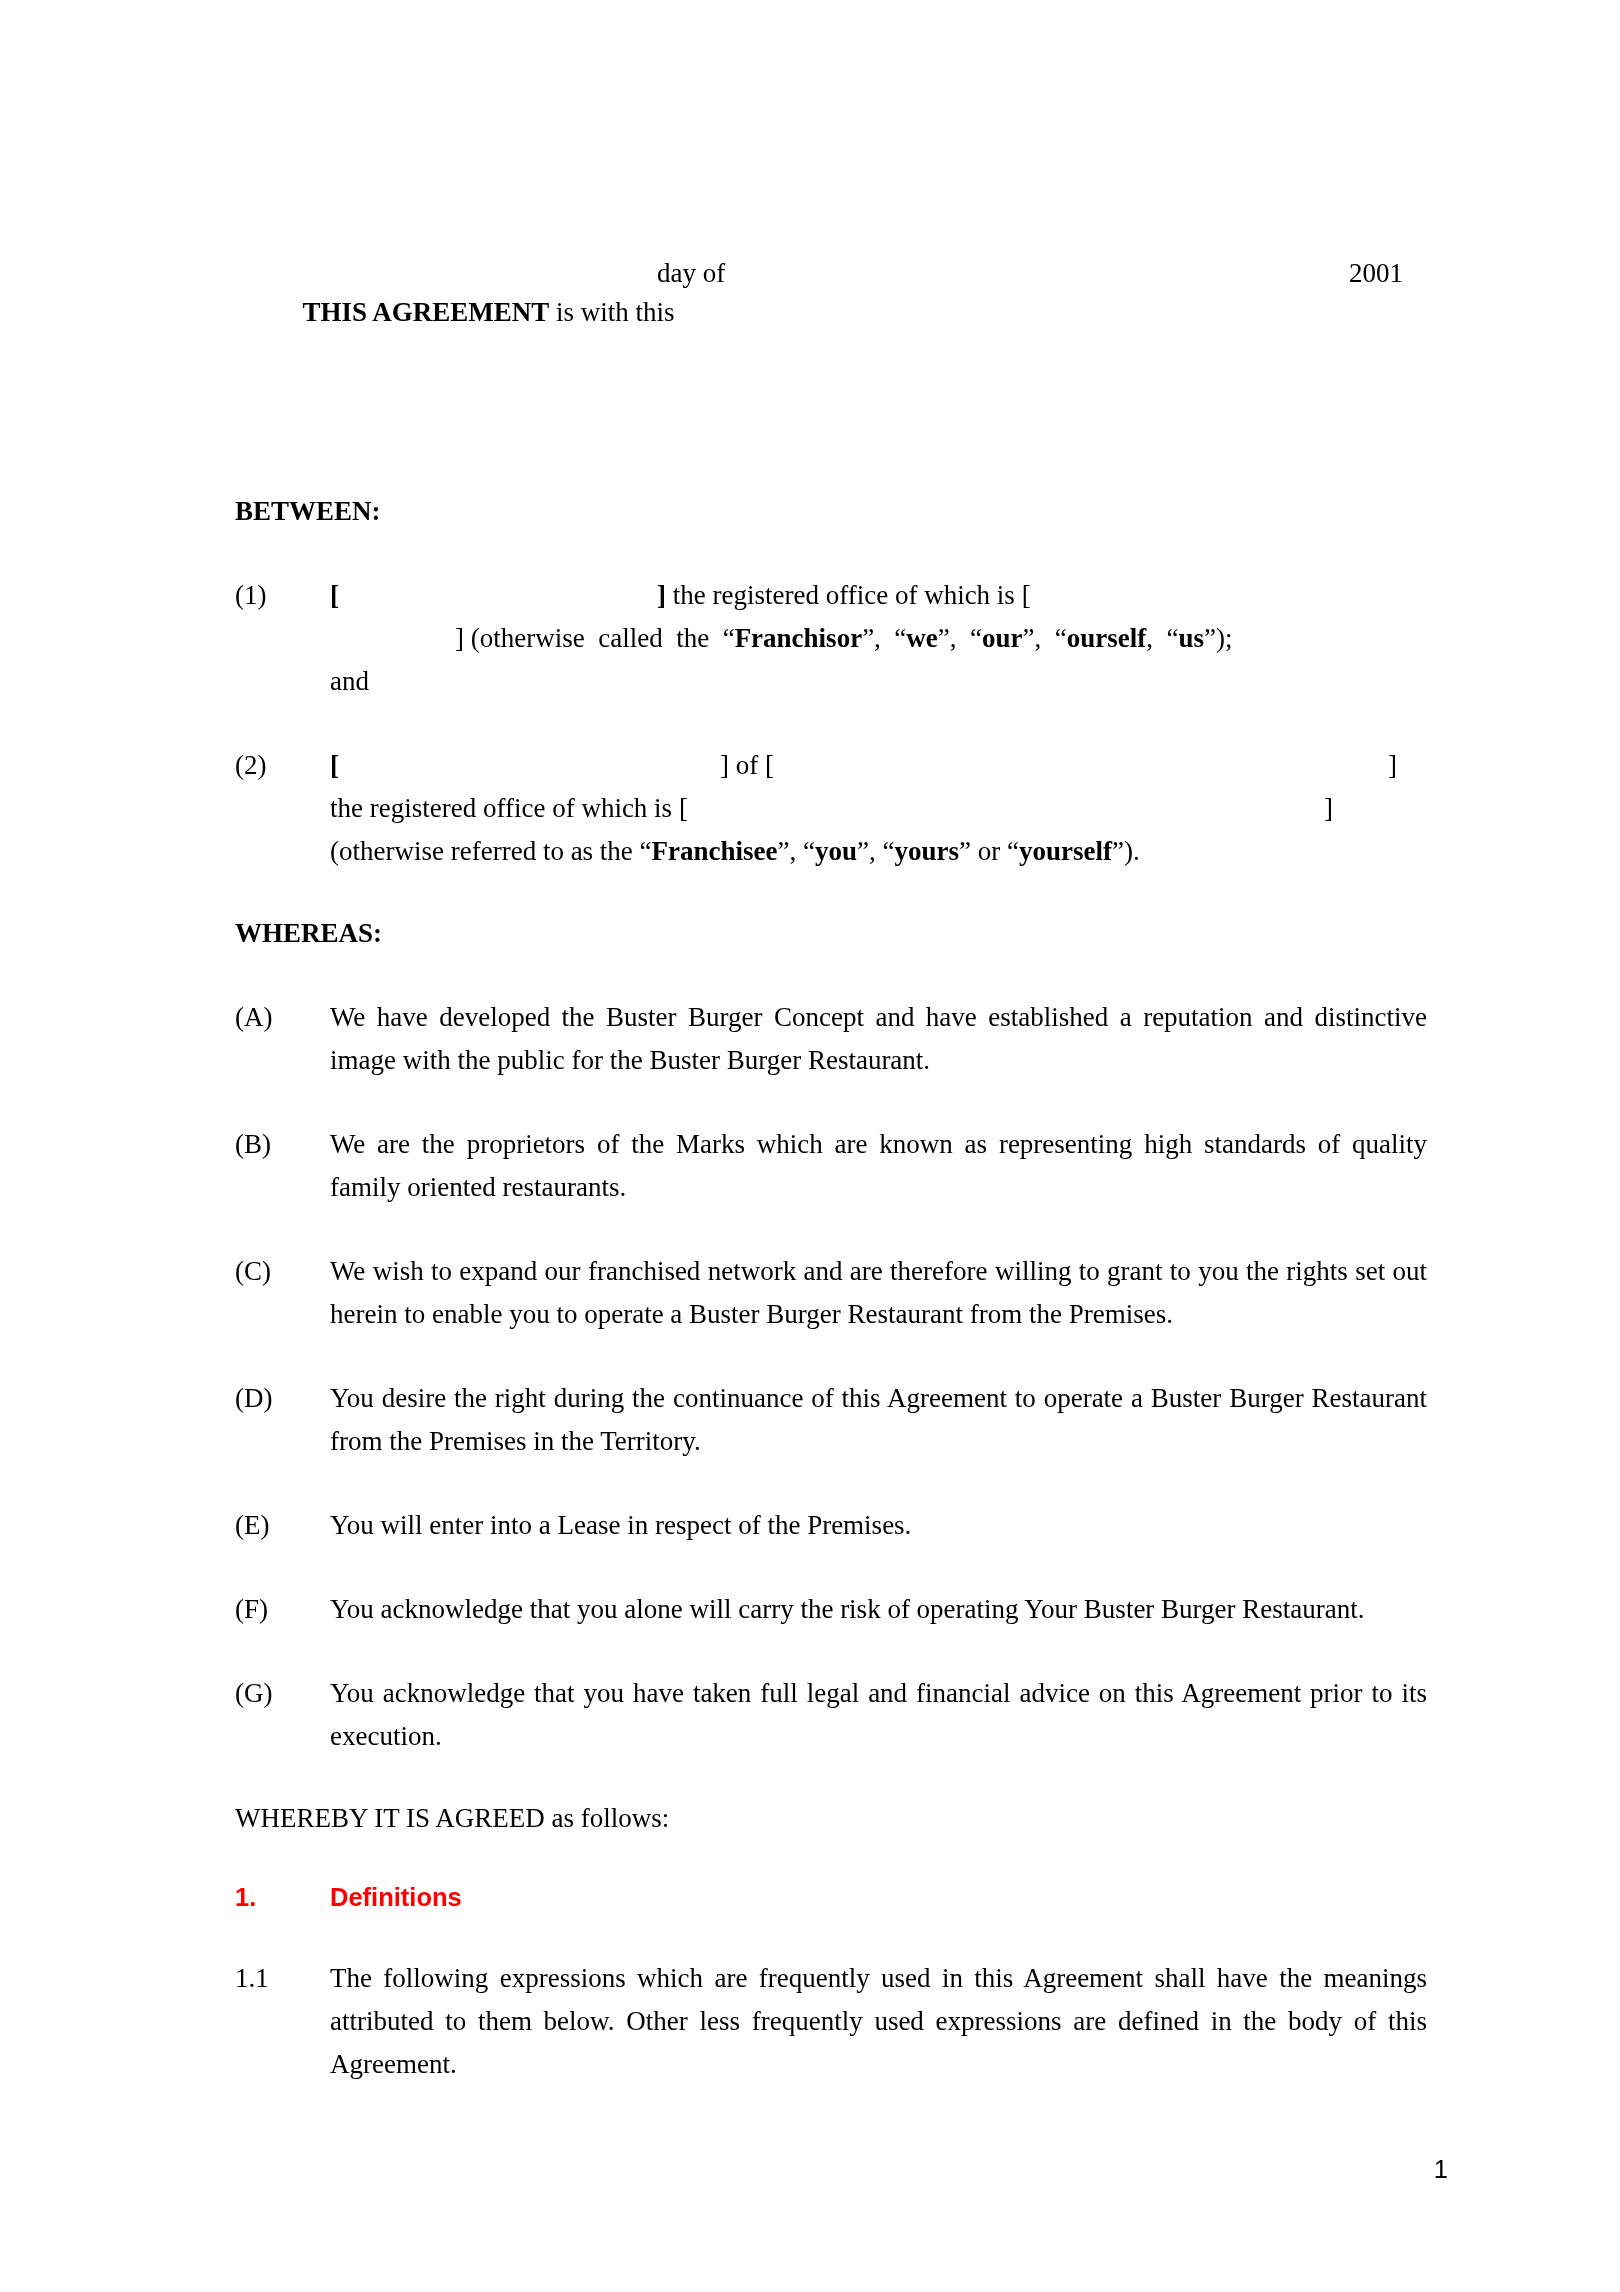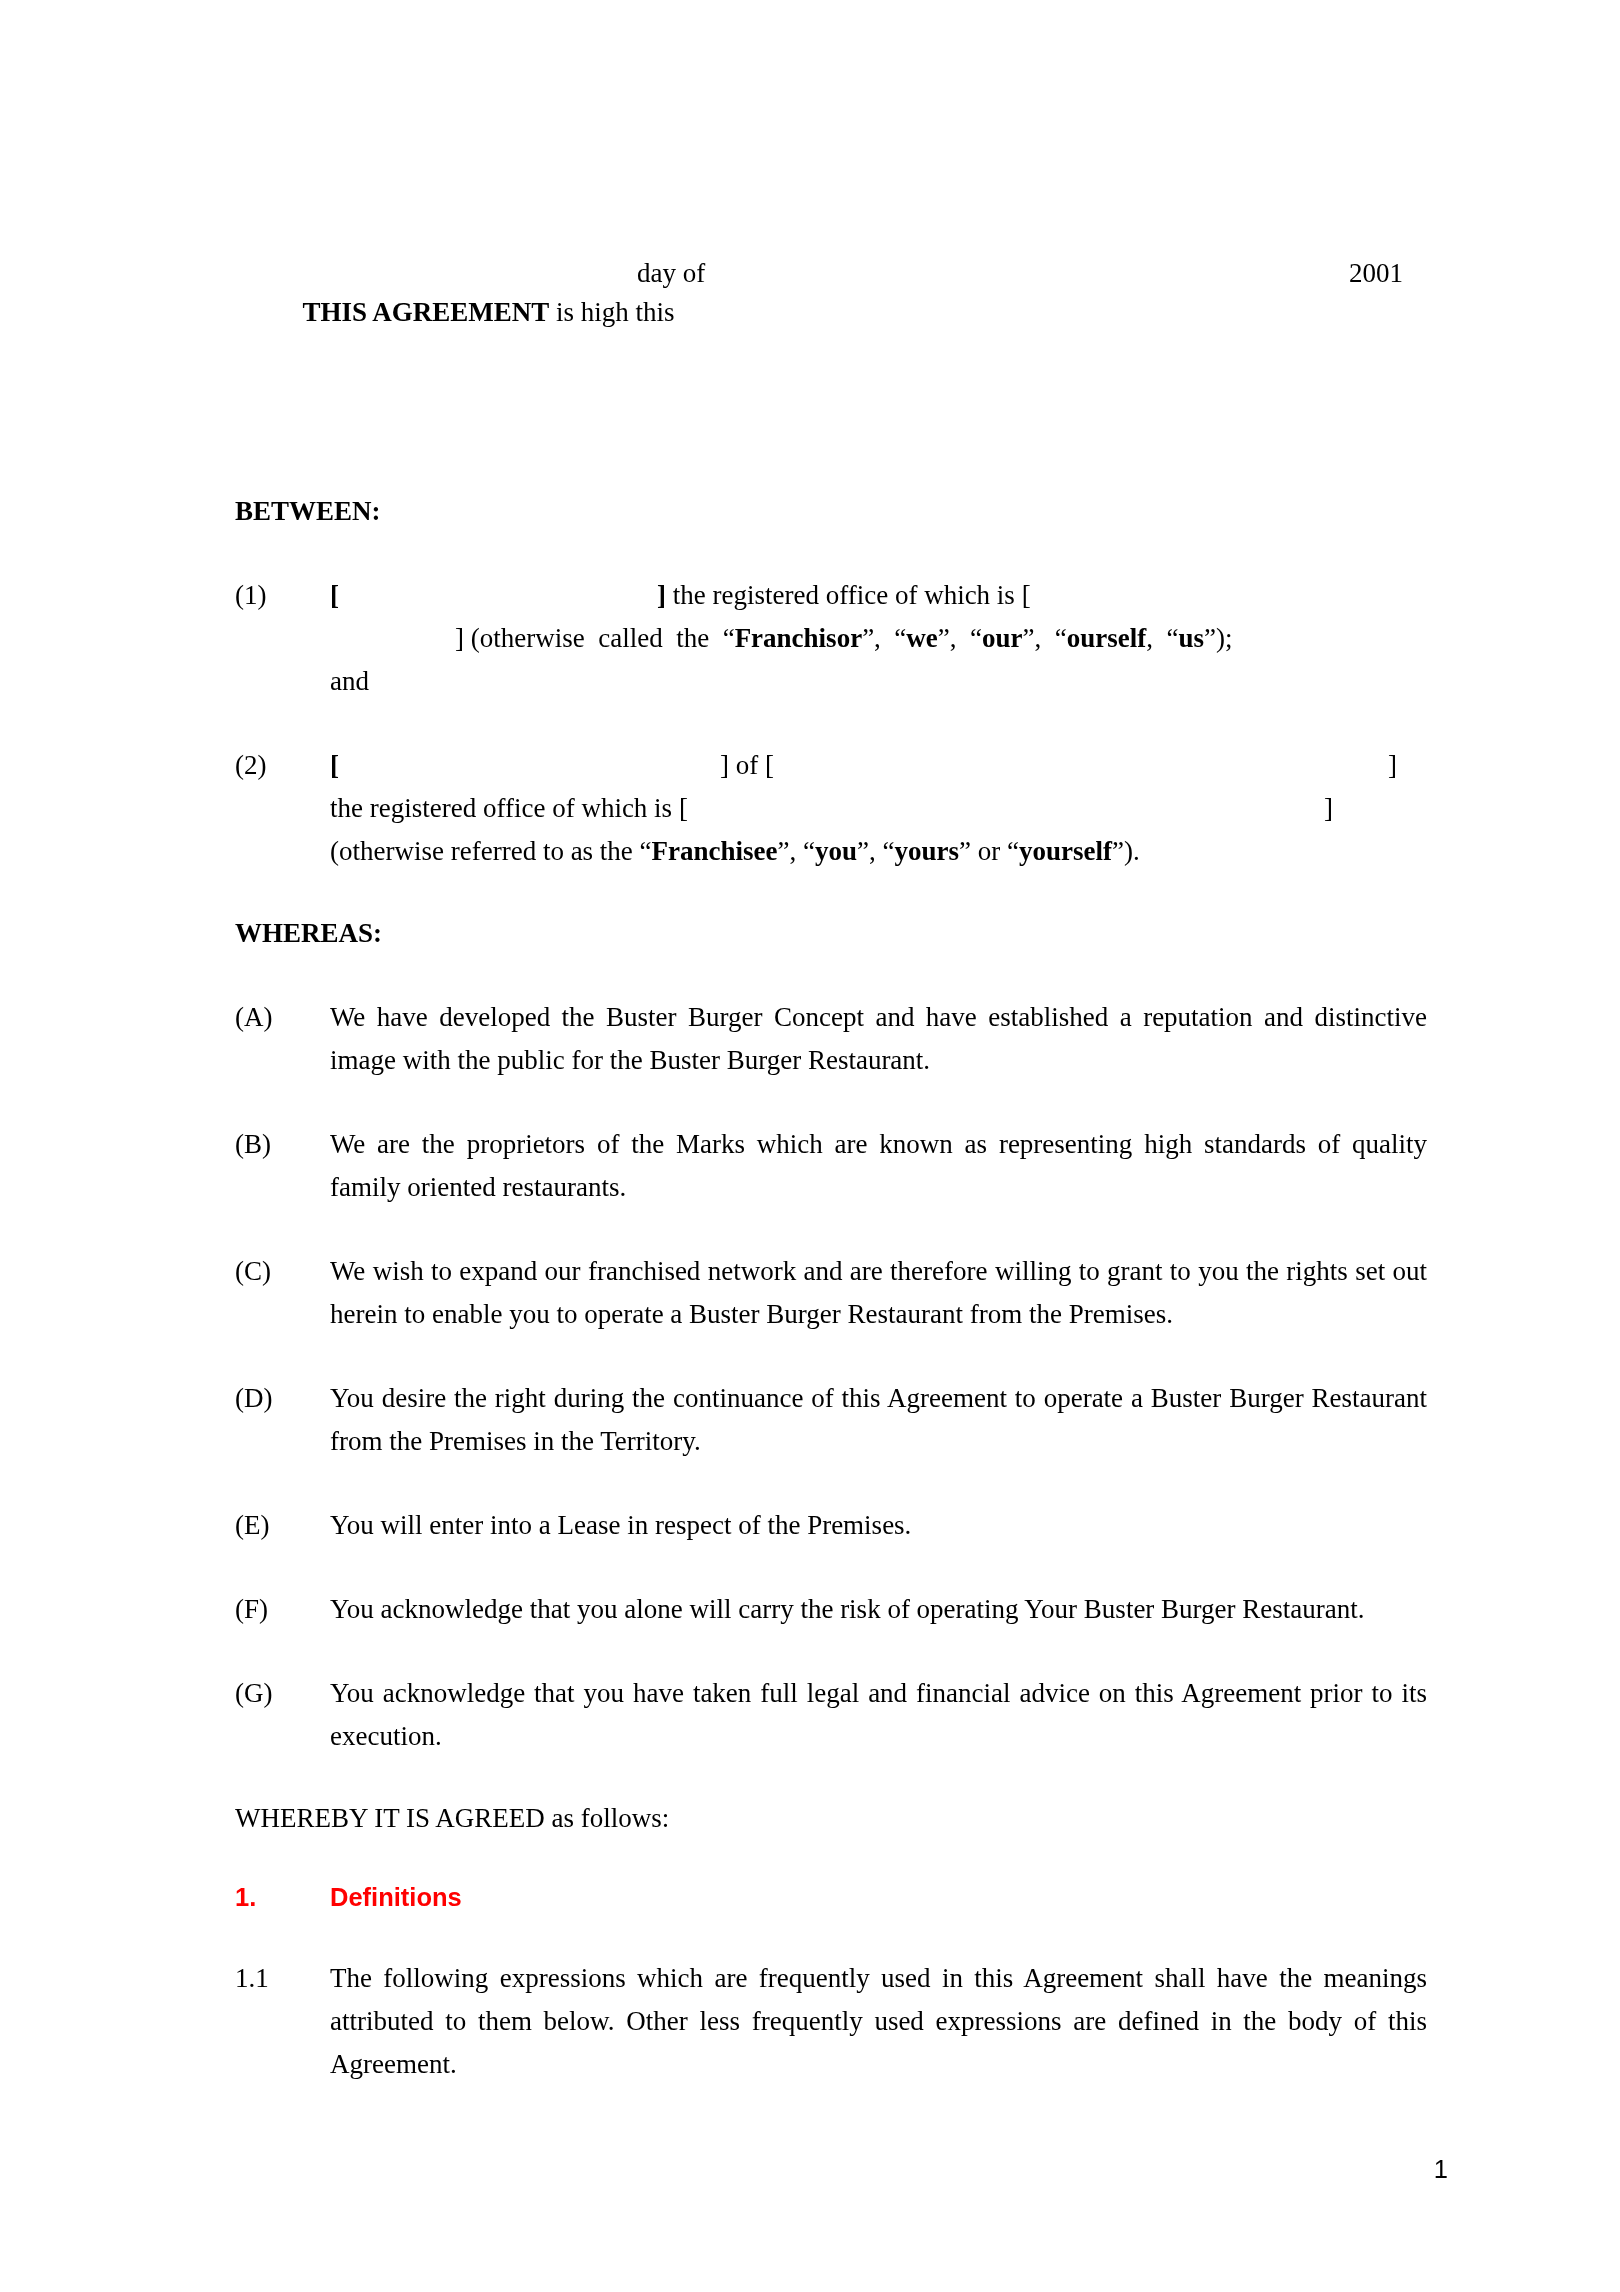--- a/index.html
+++ b/index.html
@@ -97,23 +97,23 @@
 </style>
 </head>
 <body>
 
 <div class="page">
   <div class="content">
 
     <div class="title-line">
       <span class="gapline-justified" style="display:flex;">
         <span style="white-space:pre;">
-          <span class="bold">THIS AGREEMENT</span><span> is high this</span>
+          <span class="bold">THIS AGREEMENT</span><span> is with this</span>
         </span>
-        <span style="position:absolute; left:402px;">day of</span>
+        <span style="position:absolute; left:422px;">day of</span>
         <span style="position:absolute; left:1114px;">2001</span>
       </span>
     </div>
 
     <div class="spacer-lg"></div>
 
     <div class="heading-bold">BETWEEN:</div>
 
     <div class="spacer-lg"></div>
 

